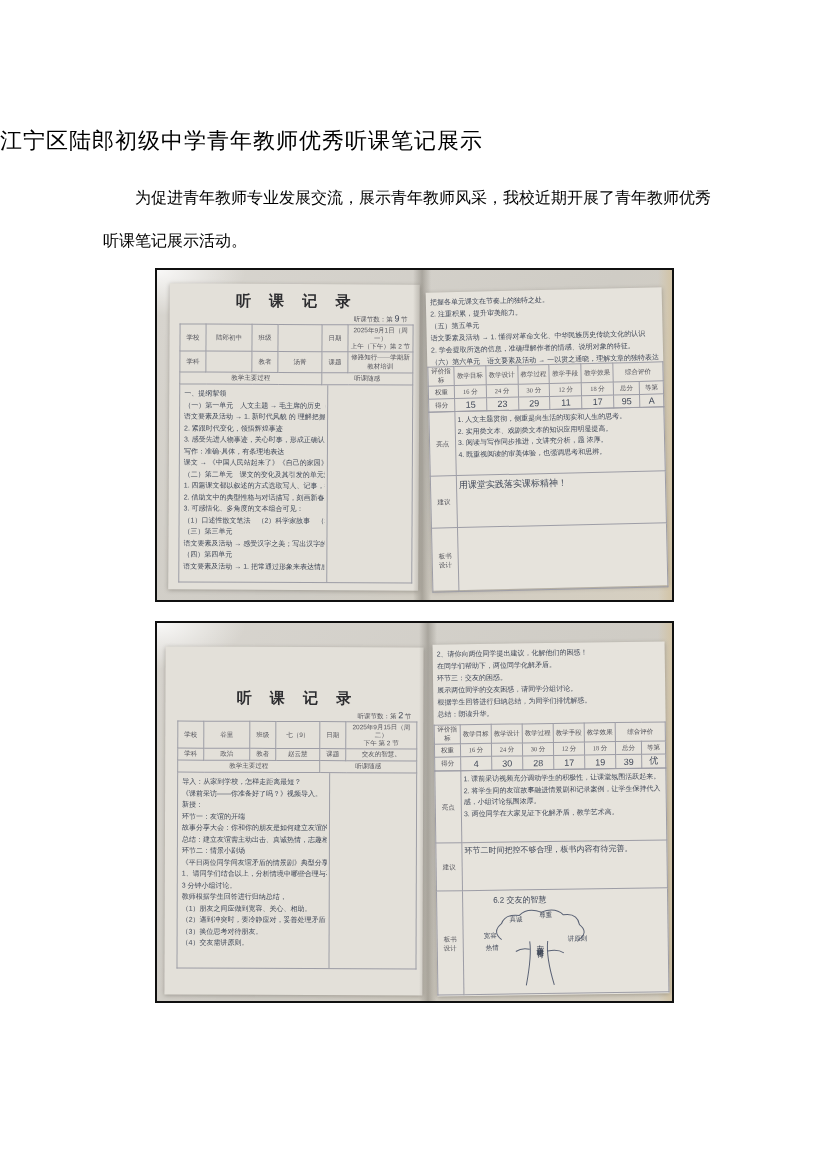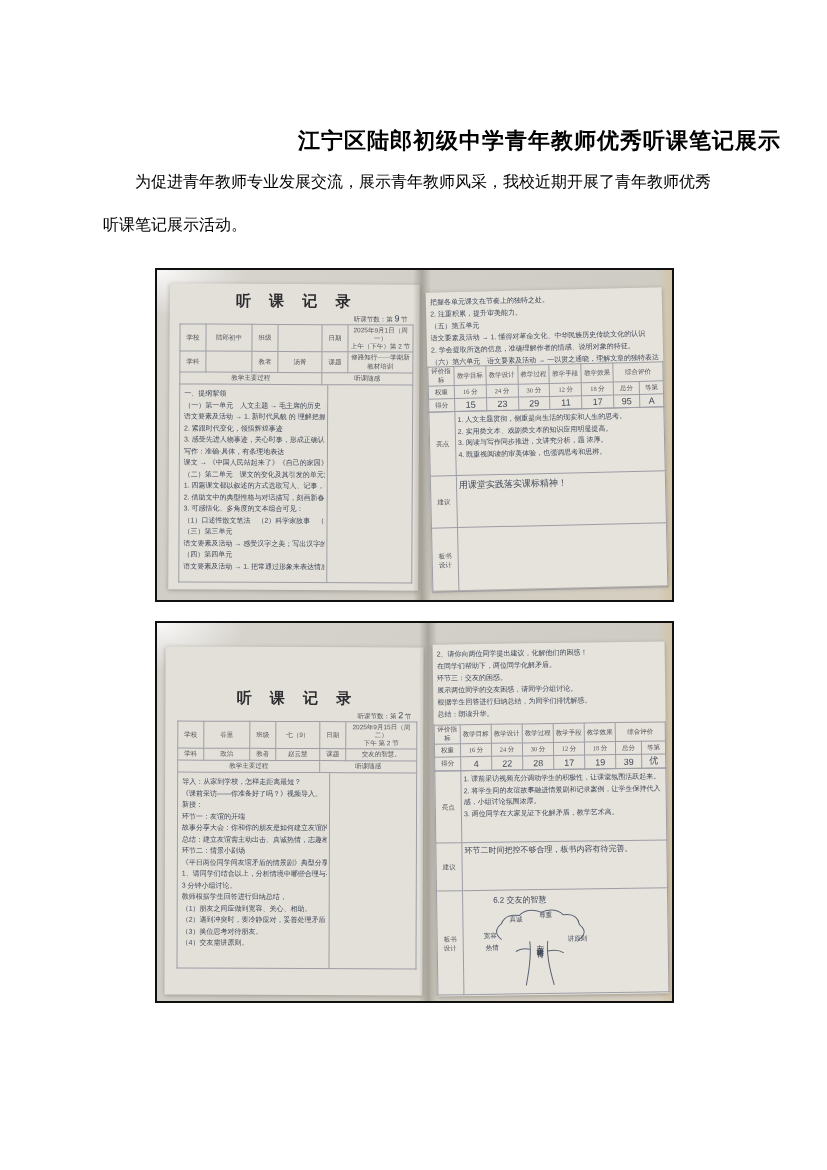--- a/index.html
+++ b/index.html
@@ -1,21 +1,21 @@
 <!DOCTYPE html>
 <html><head>
 <meta charset="utf-8">
 <style>
   * { margin:0; padding:0; box-sizing:border-box; }
   html,body { width:827px; height:1170px; background:#ffffff; font-family:"Liberation Serif", serif; }
   body { position:relative; overflow:hidden; }
 
-  .doc-title { position:absolute; top:126px; left:0; width:781px; text-align:right;
-               font-size:22px; font-weight:bold; color:#000; letter-spacing:1px; }
-  .doc-intro { position:absolute; top:160px; left:103px; width:622px; font-size:16px;
+  .doc-title { position:absolute; top:126px; left:0; width:781px; text-align:left;
+               font-size:22px; font-weight:normal; color:#000; letter-spacing:1px; }
+  .doc-intro { position:absolute; top:176px; left:103px; width:622px; font-size:16px;
                line-height:43px; color:#000; text-indent:2em; }
 
   
   .photo { position:absolute; left:155px; width:519px; border:2px solid #101010;
            background:linear-gradient(135deg,#d8d5cf 0%, #cfccc5 55%, #d6cfc0 100%); overflow:hidden; }
   #photo1 { top:268px; height:334px; }
   #photo2 { top:621px; height:382px; }
   .photo .corner-light { position:absolute; left:0; top:0; width:90px; height:46px;
            background:radial-gradient(ellipse at 0 0, rgba(255,255,255,.85), rgba(255,255,255,0) 70%); }
   .photo .edge-tan { position:absolute; right:0; top:0; width:14px; height:100%;
@@ -343,21 +343,21 @@
         <td>24 分</td>
         <td>30 分</td>
         <td>12 分</td>
         <td>18 分</td>
         <td>总分</td>
         <td>等第</td>
       </tr>
       <tr>
         <td>得分</td>
         <td class="hw-score">4</td>
-        <td class="hw-score">22</td>
+        <td class="hw-score">30</td>
         <td class="hw-score">28</td>
         <td class="hw-score">17</td>
         <td class="hw-score">19</td>
         <td class="hw-score">39</td>
         <td class="hw-score">优</td>
       </tr>
     </tbody>
       </table>
     <table class="rows-tbl" style="margin-top:-1px">
       <colgroup>

